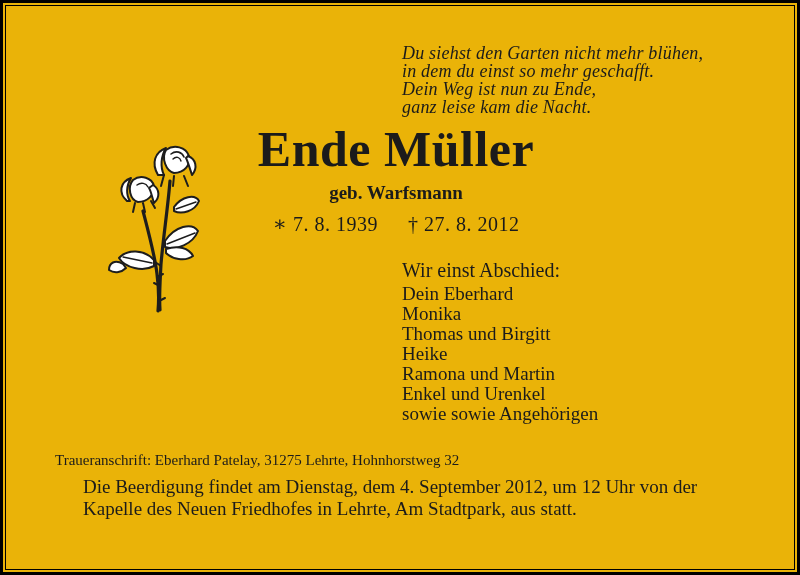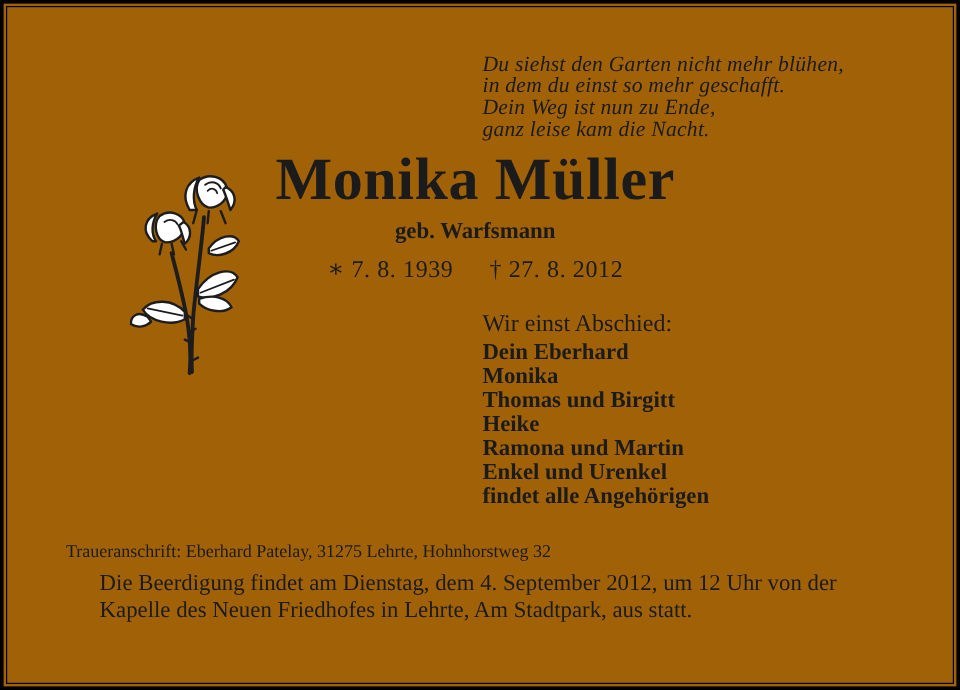--- a/index.html
+++ b/index.html
@@ -1,21 +1,21 @@
 <!DOCTYPE html>
 <html lang="de"><head>
 <meta charset="utf-8">
 <title>Traueranzeige</title>
 <style>
   html,body{margin:0;padding:0;background:#ffffff;}
   .card{
     position:relative;
     width:800px;height:575px;
     box-sizing:border-box;
-    background:#a16207;
+    background:#eab308;
     border:3px solid #000;
     padding:2px;
   }
   .card-inner{
     position:relative;
     width:100%;height:100%;
     box-sizing:border-box;
     border:1px solid #000;
     font-family:"Liberation Serif","DejaVu Serif",serif;
     color:#1b1b1b;
@@ -56,21 +56,21 @@
   .dates .death-group{margin-left:30px;}
   .dates .date-val{margin-left:6px;letter-spacing:0.5px;}
   .farewell{
     position:absolute;left:396px;top:252px;
     font-size:20px;line-height:24px;
     white-space:nowrap;
   }
   .mourners{
     position:absolute;left:396px;top:278px;
     font-size:19px;line-height:20px;
-    font-weight:bold;
+    font-weight:normal;
     white-space:nowrap;
   }
   .address-line{
     position:absolute;left:49px;top:443px;
     font-size:15px;line-height:22px;
     white-space:nowrap;
   }
   .funeral-line{
     position:absolute;left:49px;top:470px;
     width:656px;
@@ -123,36 +123,36 @@
       <path d="M15 120 C7 115 1 119 1 126 C7 130 14 128 18 124 Z" fill="#fff"></path>
     </svg>
 
     <div class="poem">
       <div>Du siehst den Garten nicht mehr blühen,</div>
       <div>in dem du einst so mehr geschafft.</div>
       <div>Dein Weg ist nun zu Ende,</div>
       <div>ganz leise kam die Nacht.</div>
     </div>
 
-    <h1 class="centered deceased-name">Monika Müller</h1>
+    <h1 class="centered deceased-name">Ende Müller</h1>
     <div class="centered maiden">geb. Warfsmann</div>
 
     <div class="centered dates">
       <span class="birth-group"><span class="sym birth-sym">∗</span><span class="date-val">7. 8. 1939</span></span><span class="death-group"><span class="sym">†</span><span class="date-val">27. 8. 2012</span></span>
     </div>
 
     <div class="farewell">Wir einst Abschied:</div>
 
     <div class="mourners">
       <div>Dein Eberhard</div>
       <div>Monika</div>
       <div>Thomas und Birgitt</div>
       <div>Heike</div>
       <div>Ramona und Martin</div>
       <div>Enkel und Urenkel</div>
-      <div>findet alle Angehörigen</div>
+      <div>sowie sowie Angehörigen</div>
     </div>
 
     <div class="address-line">Traueranschrift: Eberhard Patelay, 31275 Lehrte, Hohnhorstweg 32</div>
     <div class="funeral-line">Die Beerdigung findet am Dienstag, dem 4. September 2012, um 12 Uhr von der Kapelle des Neuen Friedhofes in Lehrte, Am Stadtpark, aus statt.</div>
 
   </div>
 </div>
 
 </body></html>

